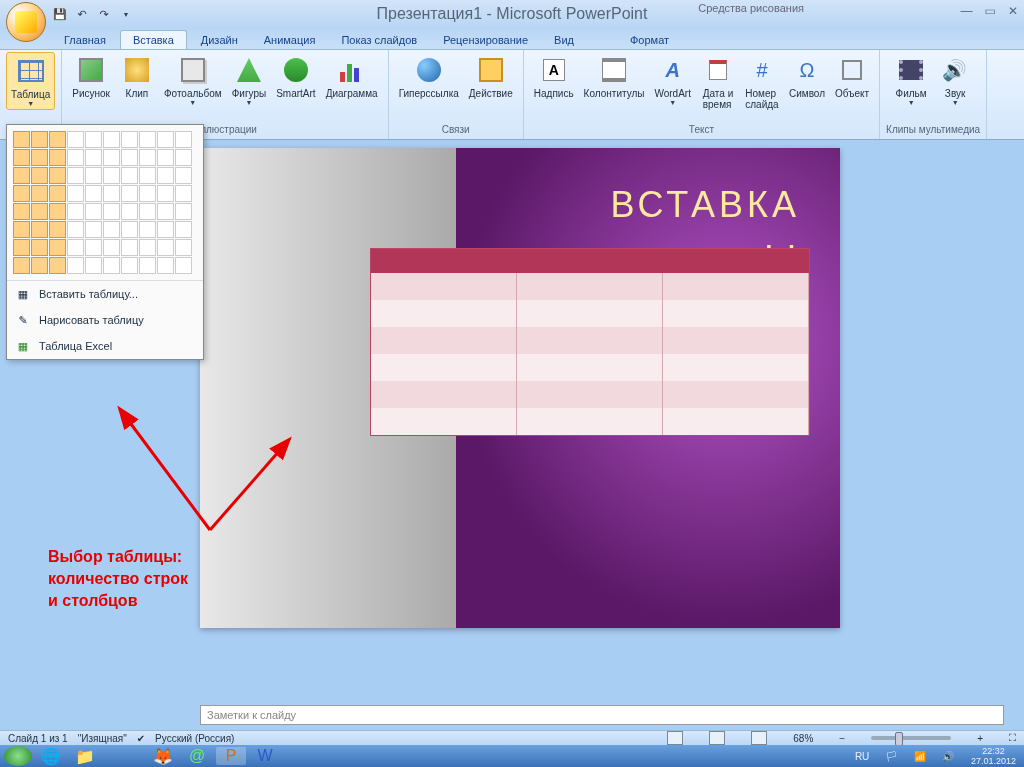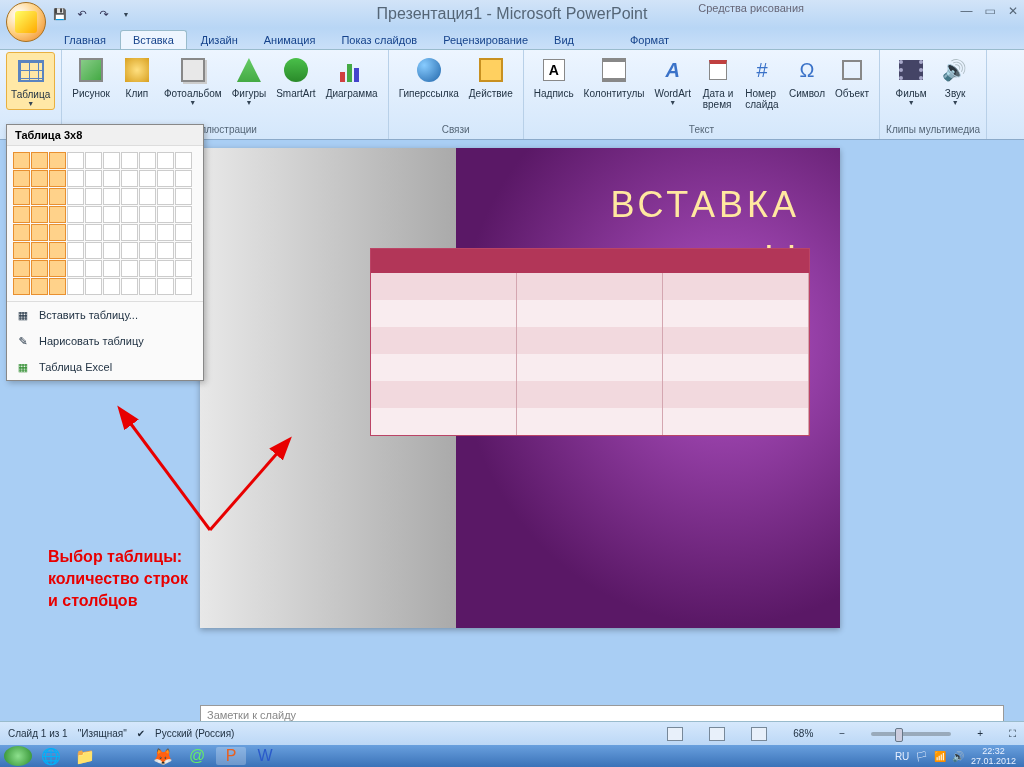--- a/index.html
+++ b/index.html
@@ -53,32 +53,32 @@
 .st-head { height: 24px; background: #b23658; }
 .st-row { height: 27px; display: flex; }
 .st-row:nth-child(even) { background: #f2d9de; }
 .st-row:nth-child(odd) { background: #f9ecef; }
 .st-cell { flex: 1; border-right: 1px solid #d4a6b0; }
 
 
 .notes { position: absolute; bottom: 42px; left: 200px; right: 20px; height: 20px; background: #fff; border: 1px solid #999; font-size: 11px; color: #888; padding: 3px 6px; }
 
 
-.statusbar { position: absolute; bottom: 22px; left: 0; right: 0; height: 24px; background: linear-gradient(to bottom, #d6e8fc, #bcd8f6); display: flex; align-items: center; font-size: 10px; color: #234; padding: 0 8px; gap: 10px; border-top: 1px solid #9bc; }
+.statusbar { position: absolute; bottom: 22px; left: 0; right: 0; height: 15px; background: linear-gradient(to bottom, #d6e8fc, #bcd8f6); display: flex; align-items: center; font-size: 10px; color: #234; padding: 0 8px; gap: 10px; border-top: 1px solid #9bc; }
 .status-right { margin-left: auto; display: flex; gap: 26px; align-items: center; }
 .view-btn { width: 16px; height: 14px; border: 1px solid #789; background: #e8f0fa; }
 .zoom-slider { width: 80px; height: 4px; background: #9ab; position: relative; border-radius: 2px; }
 .zoom-slider::after { content:""; position:absolute; left: 30%; top: -4px; width: 6px; height: 12px; background: #ccd; border: 1px solid #678; border-radius: 2px; }
 
 
 .taskbar { position: absolute; bottom: 0; left: 0; right: 0; height: 22px; background: linear-gradient(to bottom, #69a0de, #3a72b8); display: flex; align-items: center; gap: 4px; padding: 0 4px; }
 .start-btn { width: 28px; height: 20px; background: radial-gradient(circle, #8de08d, #2a8a2a); border-radius: 50%; }
 .task-item { width: 30px; height: 18px; display: flex; align-items: center; justify-content: center; border-radius: 2px; }
 .task-item.active { background: rgba(255,255,255,.25); }
-.tray { margin-left: auto; display: flex; gap: 6px; align-items: center; color: #e8f0ff; font-size: 10px; }
+.tray { margin-left: auto; display: flex; gap: 16px; align-items: center; color: #e8f0ff; font-size: 10px; }
 .clock { text-align: center; line-height: 10px; font-size: 9px; padding-right: 4px; }
 
 
 .anno-text { position: absolute; left: 48px; top: 546px; color: #e80000; font-size: 16px; font-weight: bold; line-height: 22px; }
 .anno-svg { position: absolute; left: 0; top: 0; pointer-events: none; }
 
 
 .i-table { background: linear-gradient(#fff,#fff); border: 2px solid #5a84c0; width: 26px; height: 22px; background-image: linear-gradient(to right,#5a84c0 1px,transparent 1px),linear-gradient(to bottom,#5a84c0 1px,transparent 1px); background-size: 9px 8px; }
 .i-pic { width:24px;height:24px;background:linear-gradient(135deg,#8c8,#4a4);border:2px solid #888;}
 .i-clip { width:24px;height:24px;background:radial-gradient(circle,#ffe080,#d8a020);}
@@ -268,21 +268,20 @@
           <div class="icon i-sound">🔊</div>
           <div class="lbl">Звук</div>
           <div class="dropdown-arrow">▼</div>
         </div>
     </div>
     <div class="group-label">Клипы мультимедиа</div>
   </div>
 </div>
 
 <div class="table-panel">
-  <div class="table-panel-title">Таблица 3x8</div>
   <div class="cell-grid" id="cell-grid">
       <div class="cell sel"></div>
       <div class="cell sel"></div>
       <div class="cell sel"></div>
       <div class="cell"></div>
       <div class="cell"></div>
       <div class="cell"></div>
       <div class="cell"></div>
       <div class="cell"></div>
       <div class="cell"></div>

